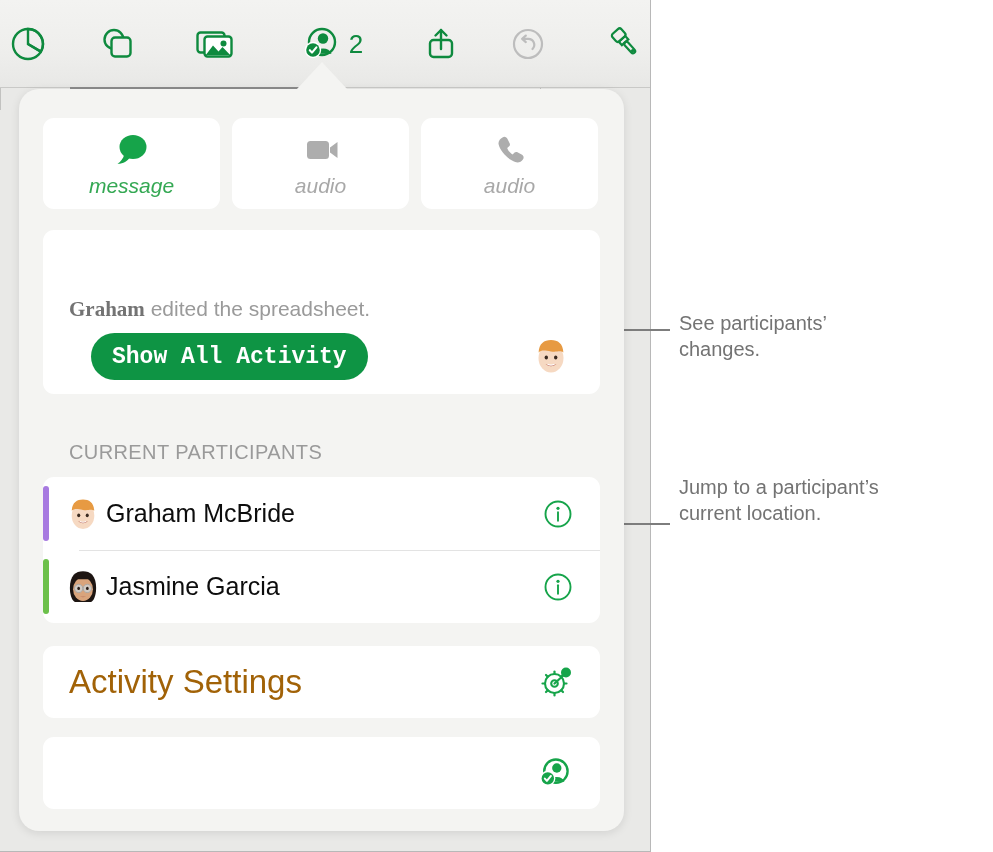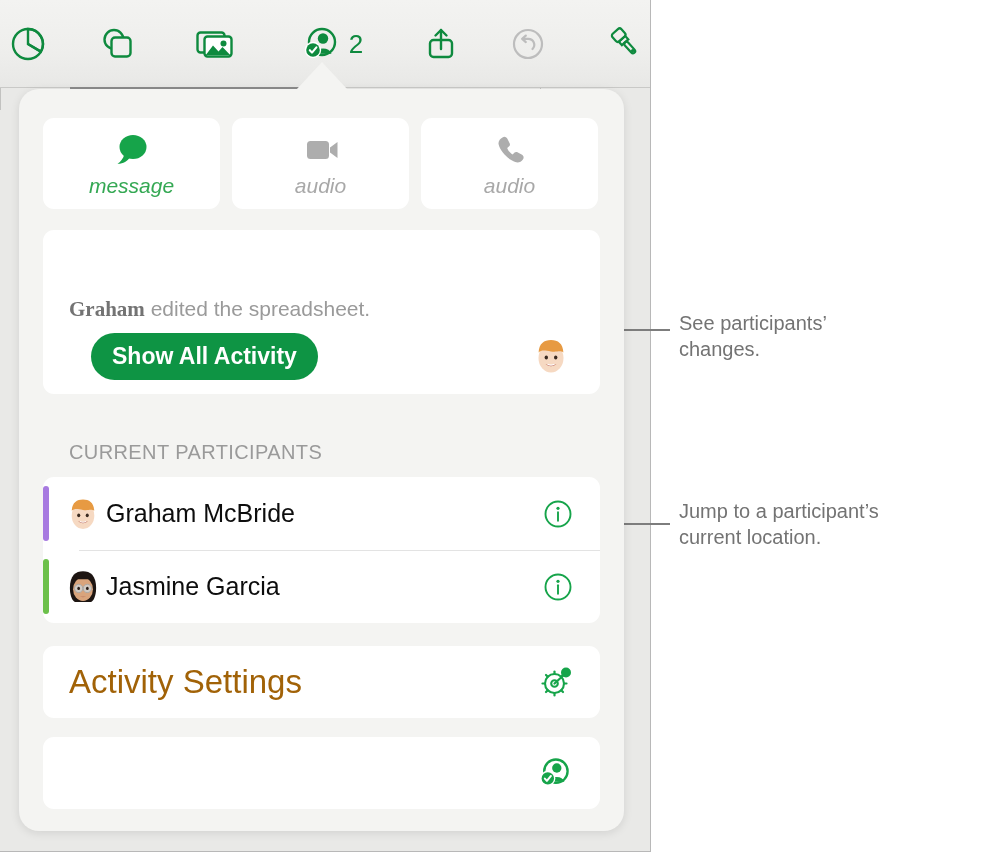--- a/index.html
+++ b/index.html
@@ -171,21 +171,21 @@
     height: 47px;
     padding: 0 21px;
     background: #0e9444;
     color: #ffffff;
     font-size: 23px;
     font-weight: bold;
     border: none;
     border-radius: 24px;
     display: flex;
     align-items: center;
-    font-family: Liberation Sans, sans-serif;
+    font-family: Liberation Mono, monospace;
     cursor: pointer;
   }
   #activity-avatar {
     position: absolute;
     right: 28px;
     top: 105px;
     width: 42px;
     height: 42px;
   }
 
@@ -275,21 +275,21 @@
   }
 
   
   .callout-text {
     position: absolute;
     font-size: 20px;
     color: #737373;
     line-height: 1.32;
   }
   #callout-1-text { left: 679px; top: 310px; }
-  #callout-2-text { left: 679px; top: 498px; }
+  #callout-2-text { left: 679px; top: 474px; }
 
   .lead {
     position: absolute;
     background: #7d7d7d;
   }
   
   #lead1-v { left: 186px; top: 329px; width: 2px; height: 24px; }
   #lead1-h { left: 186px; top: 329px; width: 484px; height: 2px; }
   
   #lead2-h { left: 600px; top: 523px; width: 70px; height: 2px; }

